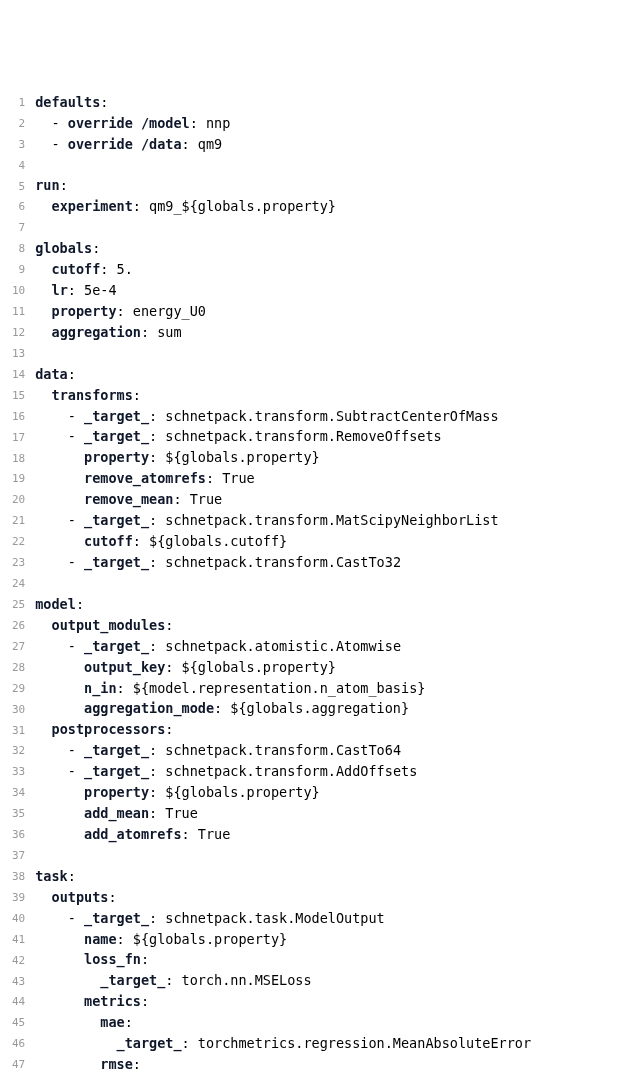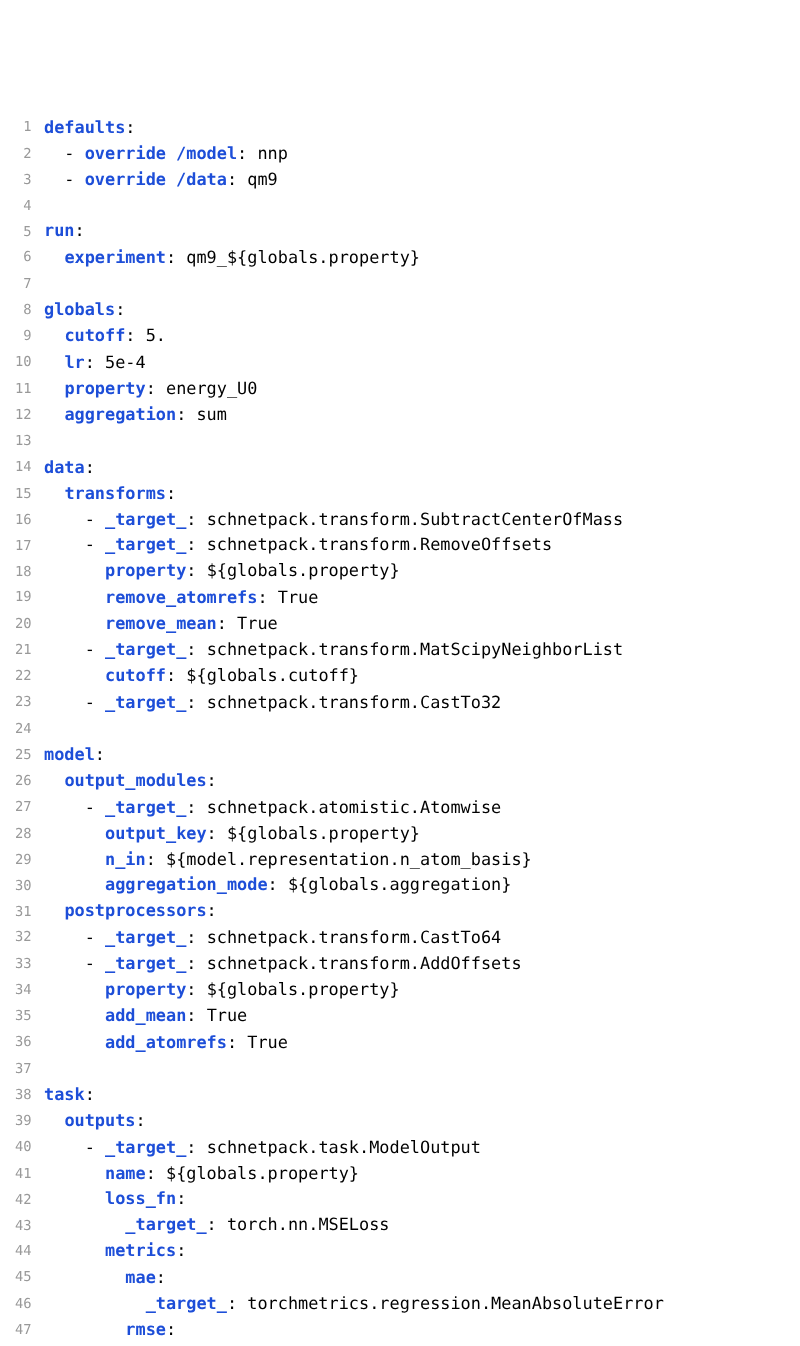--- a/index.html
+++ b/index.html
@@ -15,21 +15,21 @@
   .ln {
     display: inline-block;
     width: 2ch;
     text-align: right;
     color: #999;
     user-select: none;
     margin-right: 10px;
     font-size: 11px;
     vertical-align: 5%;
   }
-  .k { color: #1d4ed8; font-weight: bold; }
+  .k { color: #0f172a; font-weight: bold; }
   .t { color: #000; }
   .row { display: block; }
 </style>
 </head>
 <body>
 
 
 
 <div id="code"><span class="row"><span class="ln">1</span><span class="k">defaults</span><span class="t">:</span></span><span class="row"><span class="ln">2</span><span class="t">  - </span><span class="k">override /model</span><span class="t">: nnp</span></span><span class="row"><span class="ln">3</span><span class="t">  - </span><span class="k">override /data</span><span class="t">: qm9</span></span><span class="row"><span class="ln">4</span><span class="t"></span></span><span class="row"><span class="ln">5</span><span class="k">run</span><span class="t">:</span></span><span class="row"><span class="ln">6</span><span class="t">  </span><span class="k">experiment</span><span class="t">: qm9_${globals.property}</span></span><span class="row"><span class="ln">7</span><span class="t"></span></span><span class="row"><span class="ln">8</span><span class="k">globals</span><span class="t">:</span></span><span class="row"><span class="ln">9</span><span class="t">  </span><span class="k">cutoff</span><span class="t">: 5.</span></span><span class="row"><span class="ln">10</span><span class="t">  </span><span class="k">lr</span><span class="t">: 5e-4</span></span><span class="row"><span class="ln">11</span><span class="t">  </span><span class="k">property</span><span class="t">: energy_U0</span></span><span class="row"><span class="ln">12</span><span class="t">  </span><span class="k">aggregation</span><span class="t">: sum</span></span><span class="row"><span class="ln">13</span><span class="t"></span></span><span class="row"><span class="ln">14</span><span class="k">data</span><span class="t">:</span></span><span class="row"><span class="ln">15</span><span class="t">  </span><span class="k">transforms</span><span class="t">:</span></span><span class="row"><span class="ln">16</span><span class="t">    - </span><span class="k">_target_</span><span class="t">: schnetpack.transform.SubtractCenterOfMass</span></span><span class="row"><span class="ln">17</span><span class="t">    - </span><span class="k">_target_</span><span class="t">: schnetpack.transform.RemoveOffsets</span></span><span class="row"><span class="ln">18</span><span class="t">      </span><span class="k">property</span><span class="t">: ${globals.property}</span></span><span class="row"><span class="ln">19</span><span class="t">      </span><span class="k">remove_atomrefs</span><span class="t">: True</span></span><span class="row"><span class="ln">20</span><span class="t">      </span><span class="k">remove_mean</span><span class="t">: True</span></span><span class="row"><span class="ln">21</span><span class="t">    - </span><span class="k">_target_</span><span class="t">: schnetpack.transform.MatScipyNeighborList</span></span><span class="row"><span class="ln">22</span><span class="t">      </span><span class="k">cutoff</span><span class="t">: ${globals.cutoff}</span></span><span class="row"><span class="ln">23</span><span class="t">    - </span><span class="k">_target_</span><span class="t">: schnetpack.transform.CastTo32</span></span><span class="row"><span class="ln">24</span><span class="t"></span></span><span class="row"><span class="ln">25</span><span class="k">model</span><span class="t">:</span></span><span class="row"><span class="ln">26</span><span class="t">  </span><span class="k">output_modules</span><span class="t">:</span></span><span class="row"><span class="ln">27</span><span class="t">    - </span><span class="k">_target_</span><span class="t">: schnetpack.atomistic.Atomwise</span></span><span class="row"><span class="ln">28</span><span class="t">      </span><span class="k">output_key</span><span class="t">: ${globals.property}</span></span><span class="row"><span class="ln">29</span><span class="t">      </span><span class="k">n_in</span><span class="t">: ${model.representation.n_atom_basis}</span></span><span class="row"><span class="ln">30</span><span class="t">      </span><span class="k">aggregation_mode</span><span class="t">: ${globals.aggregation}</span></span><span class="row"><span class="ln">31</span><span class="t">  </span><span class="k">postprocessors</span><span class="t">:</span></span><span class="row"><span class="ln">32</span><span class="t">    - </span><span class="k">_target_</span><span class="t">: schnetpack.transform.CastTo64</span></span><span class="row"><span class="ln">33</span><span class="t">    - </span><span class="k">_target_</span><span class="t">: schnetpack.transform.AddOffsets</span></span><span class="row"><span class="ln">34</span><span class="t">      </span><span class="k">property</span><span class="t">: ${globals.property}</span></span><span class="row"><span class="ln">35</span><span class="t">      </span><span class="k">add_mean</span><span class="t">: True</span></span><span class="row"><span class="ln">36</span><span class="t">      </span><span class="k">add_atomrefs</span><span class="t">: True</span></span><span class="row"><span class="ln">37</span><span class="t"></span></span><span class="row"><span class="ln">38</span><span class="k">task</span><span class="t">:</span></span><span class="row"><span class="ln">39</span><span class="t">  </span><span class="k">outputs</span><span class="t">:</span></span><span class="row"><span class="ln">40</span><span class="t">    - </span><span class="k">_target_</span><span class="t">: schnetpack.task.ModelOutput</span></span><span class="row"><span class="ln">41</span><span class="t">      </span><span class="k">name</span><span class="t">: ${globals.property}</span></span><span class="row"><span class="ln">42</span><span class="t">      </span><span class="k">loss_fn</span><span class="t">:</span></span><span class="row"><span class="ln">43</span><span class="t">        </span><span class="k">_target_</span><span class="t">: torch.nn.MSELoss</span></span><span class="row"><span class="ln">44</span><span class="t">      </span><span class="k">metrics</span><span class="t">:</span></span><span class="row"><span class="ln">45</span><span class="t">        </span><span class="k">mae</span><span class="t">:</span></span><span class="row"><span class="ln">46</span><span class="t">          </span><span class="k">_target_</span><span class="t">: torchmetrics.regression.MeanAbsoluteError</span></span><span class="row"><span class="ln">47</span><span class="t">        </span><span class="k">rmse</span><span class="t">:</span></span><span class="row"></span></div>
 

